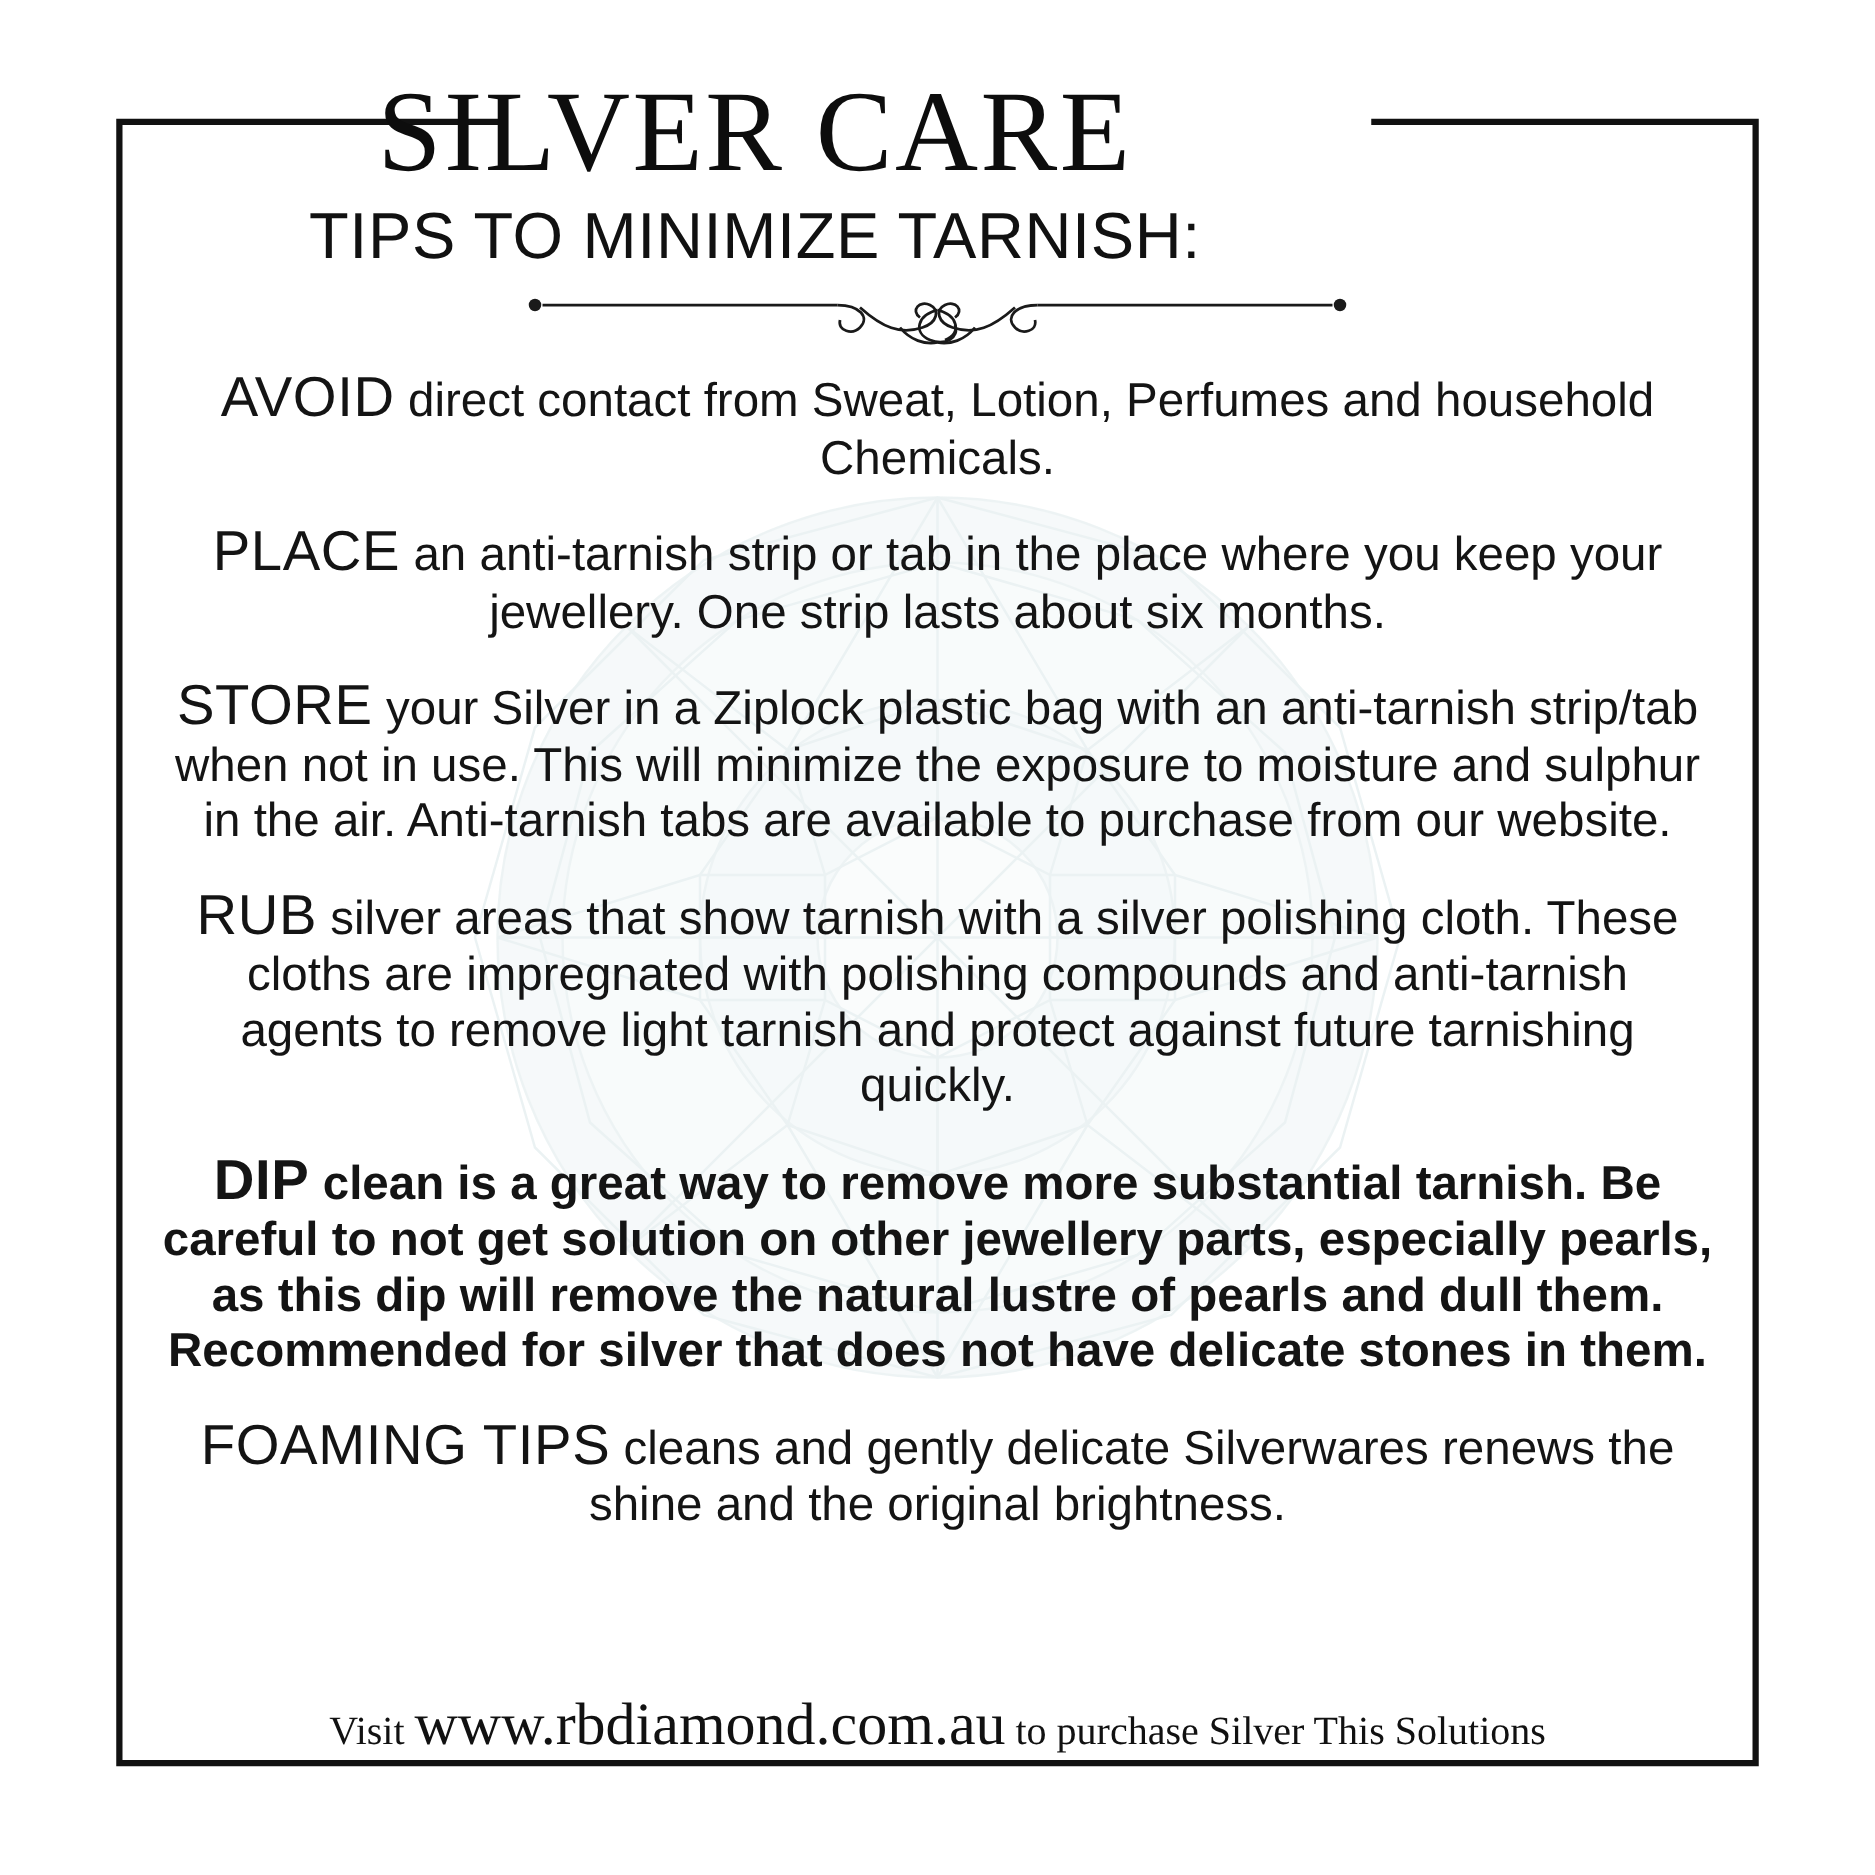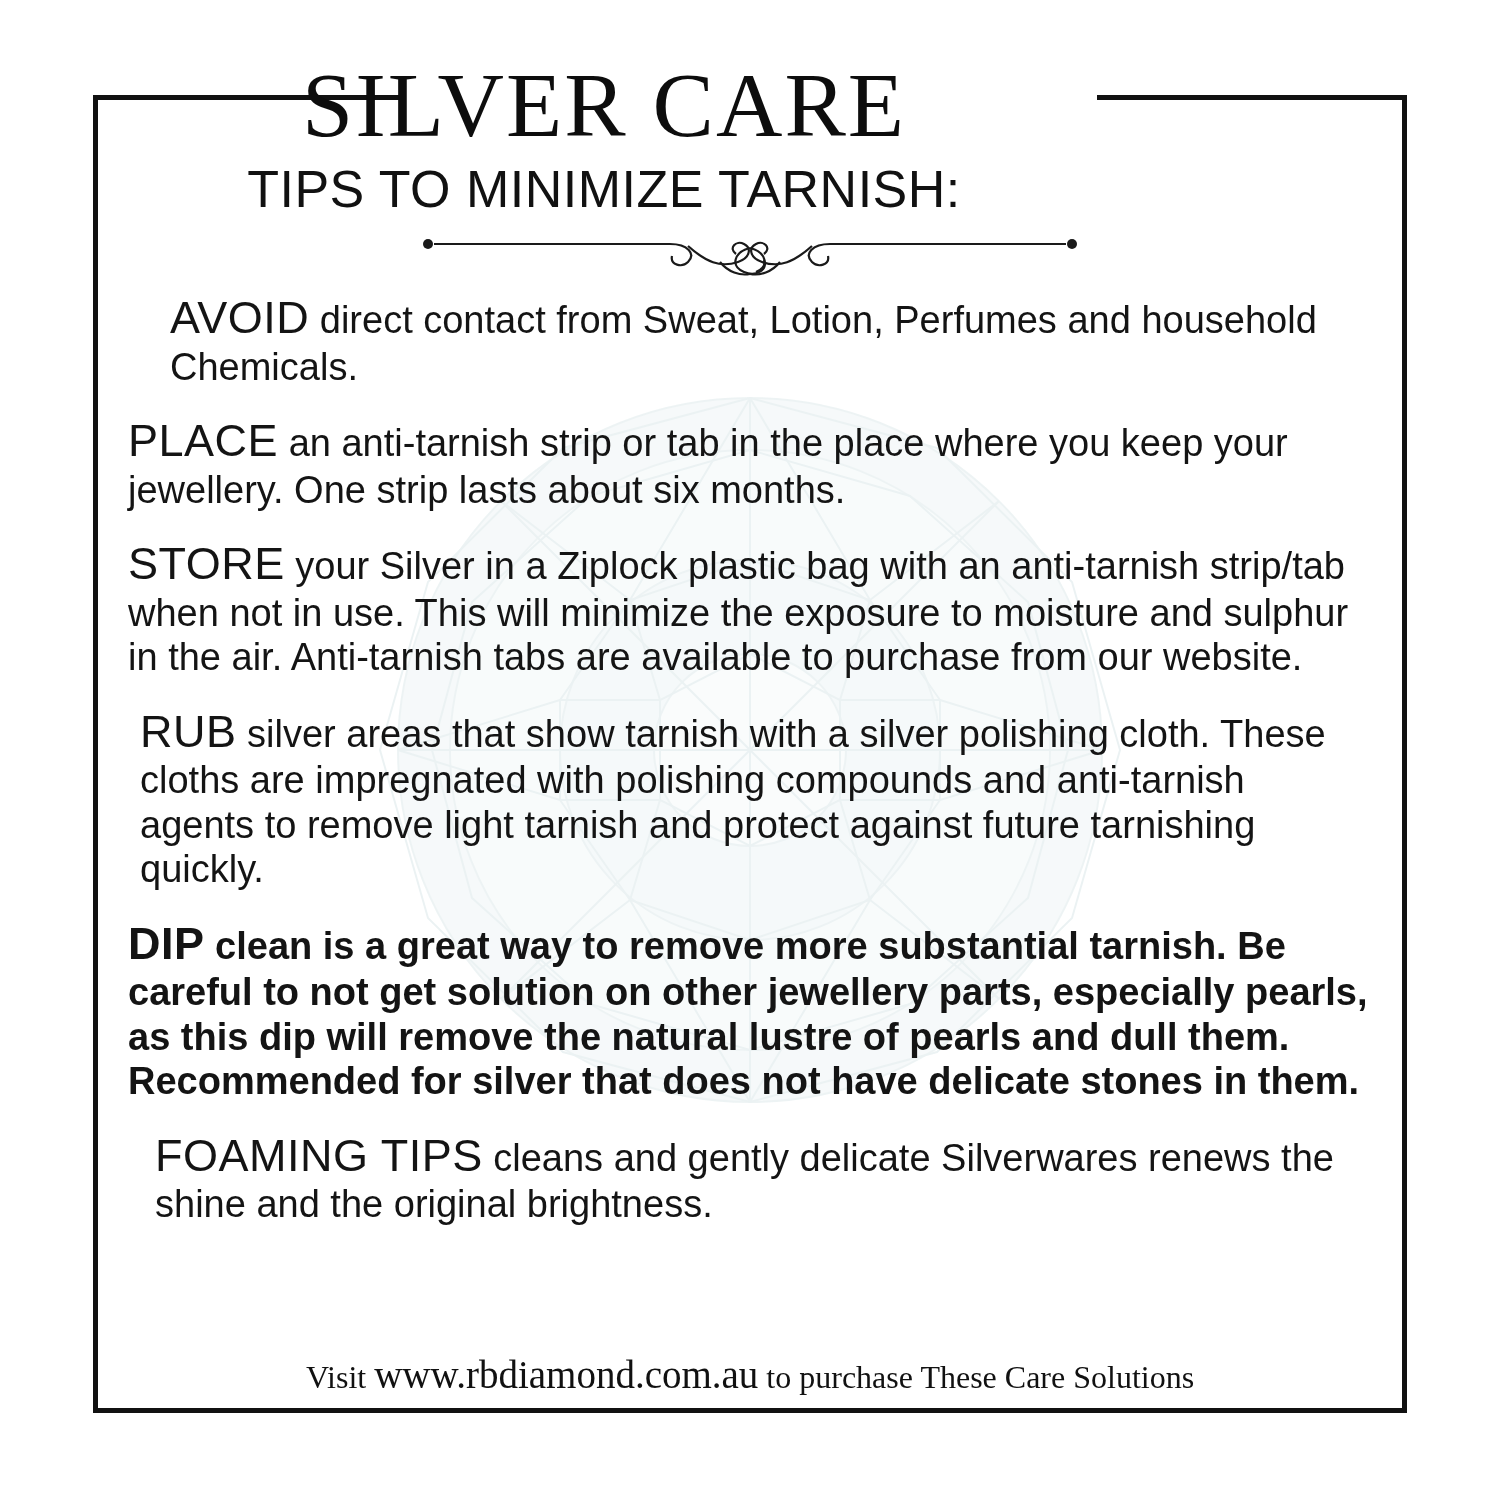--- a/index.html
+++ b/index.html
@@ -96,20 +96,21 @@
     width: 660px;
     height: 48px;
   }
 
   
   .body-block {
     position: absolute;
     left: 128px;
     top: 292px;
     width: 1244px;
+    text-align: center;
   }
   .tip {
     margin: 0 0 26px 0;
     font-size: 38px;
     line-height: 1.17;
     color: #141414;
     font-weight: 400;
   }
   .tip:last-child { margin-bottom: 0; }
   .kw {
@@ -128,21 +129,21 @@
     position: absolute;
     left: 0;
     top: 1352px;
     width: 1500px;
     text-align: center;
     font-family: "Liberation Serif", serif;
     font-size: 32px;
     color: #111111;
   }
   .footer .url {
-    font-size: 39px;
+    font-size: 48px;
   }
   .footer span { vertical-align: baseline; text-align: right; }
 </style>
 </head>
 <body>
 
 <svg class="bg-gem" viewBox="0 0 900 900" xmlns="http://www.w3.org/2000/svg">
   <g stroke="#dce8ea" stroke-width="2" fill="none">
     <circle cx="450" cy="450" r="352" fill="#eff5f6" stroke="#e0ebec"></circle>
     <circle cx="450" cy="450" r="300" fill="#f4f9f9" stroke="#e0ebec"></circle>
@@ -212,16 +213,16 @@
       <span class="kw">DIP</span><span> clean is a great way to remove more substantial tarnish. Be careful to not get solution on other jewellery parts, especially pearls, as this dip will remove the natural lustre of pearls and dull them. Recommended for silver that does not have delicate stones in them.</span>
     </p>
 
     <p class="tip tip-foaming">
       <span class="kw">FOAMING TIPS</span><span> cleans and gently delicate Silverwares renews the shine and the original brightness.</span>
     </p>
 
   </div>
 
   <div class="footer">
-    <span>Visit </span><span class="url">www.rbdiamond.com.au</span><span> to purchase These Care Solutions</span>
+    <span>Visit </span><span class="url">www.rbdiamond.com.au</span><span> to purchase Silver This Solutions</span>
   </div>
 
 </div>
 
 </body></html>

